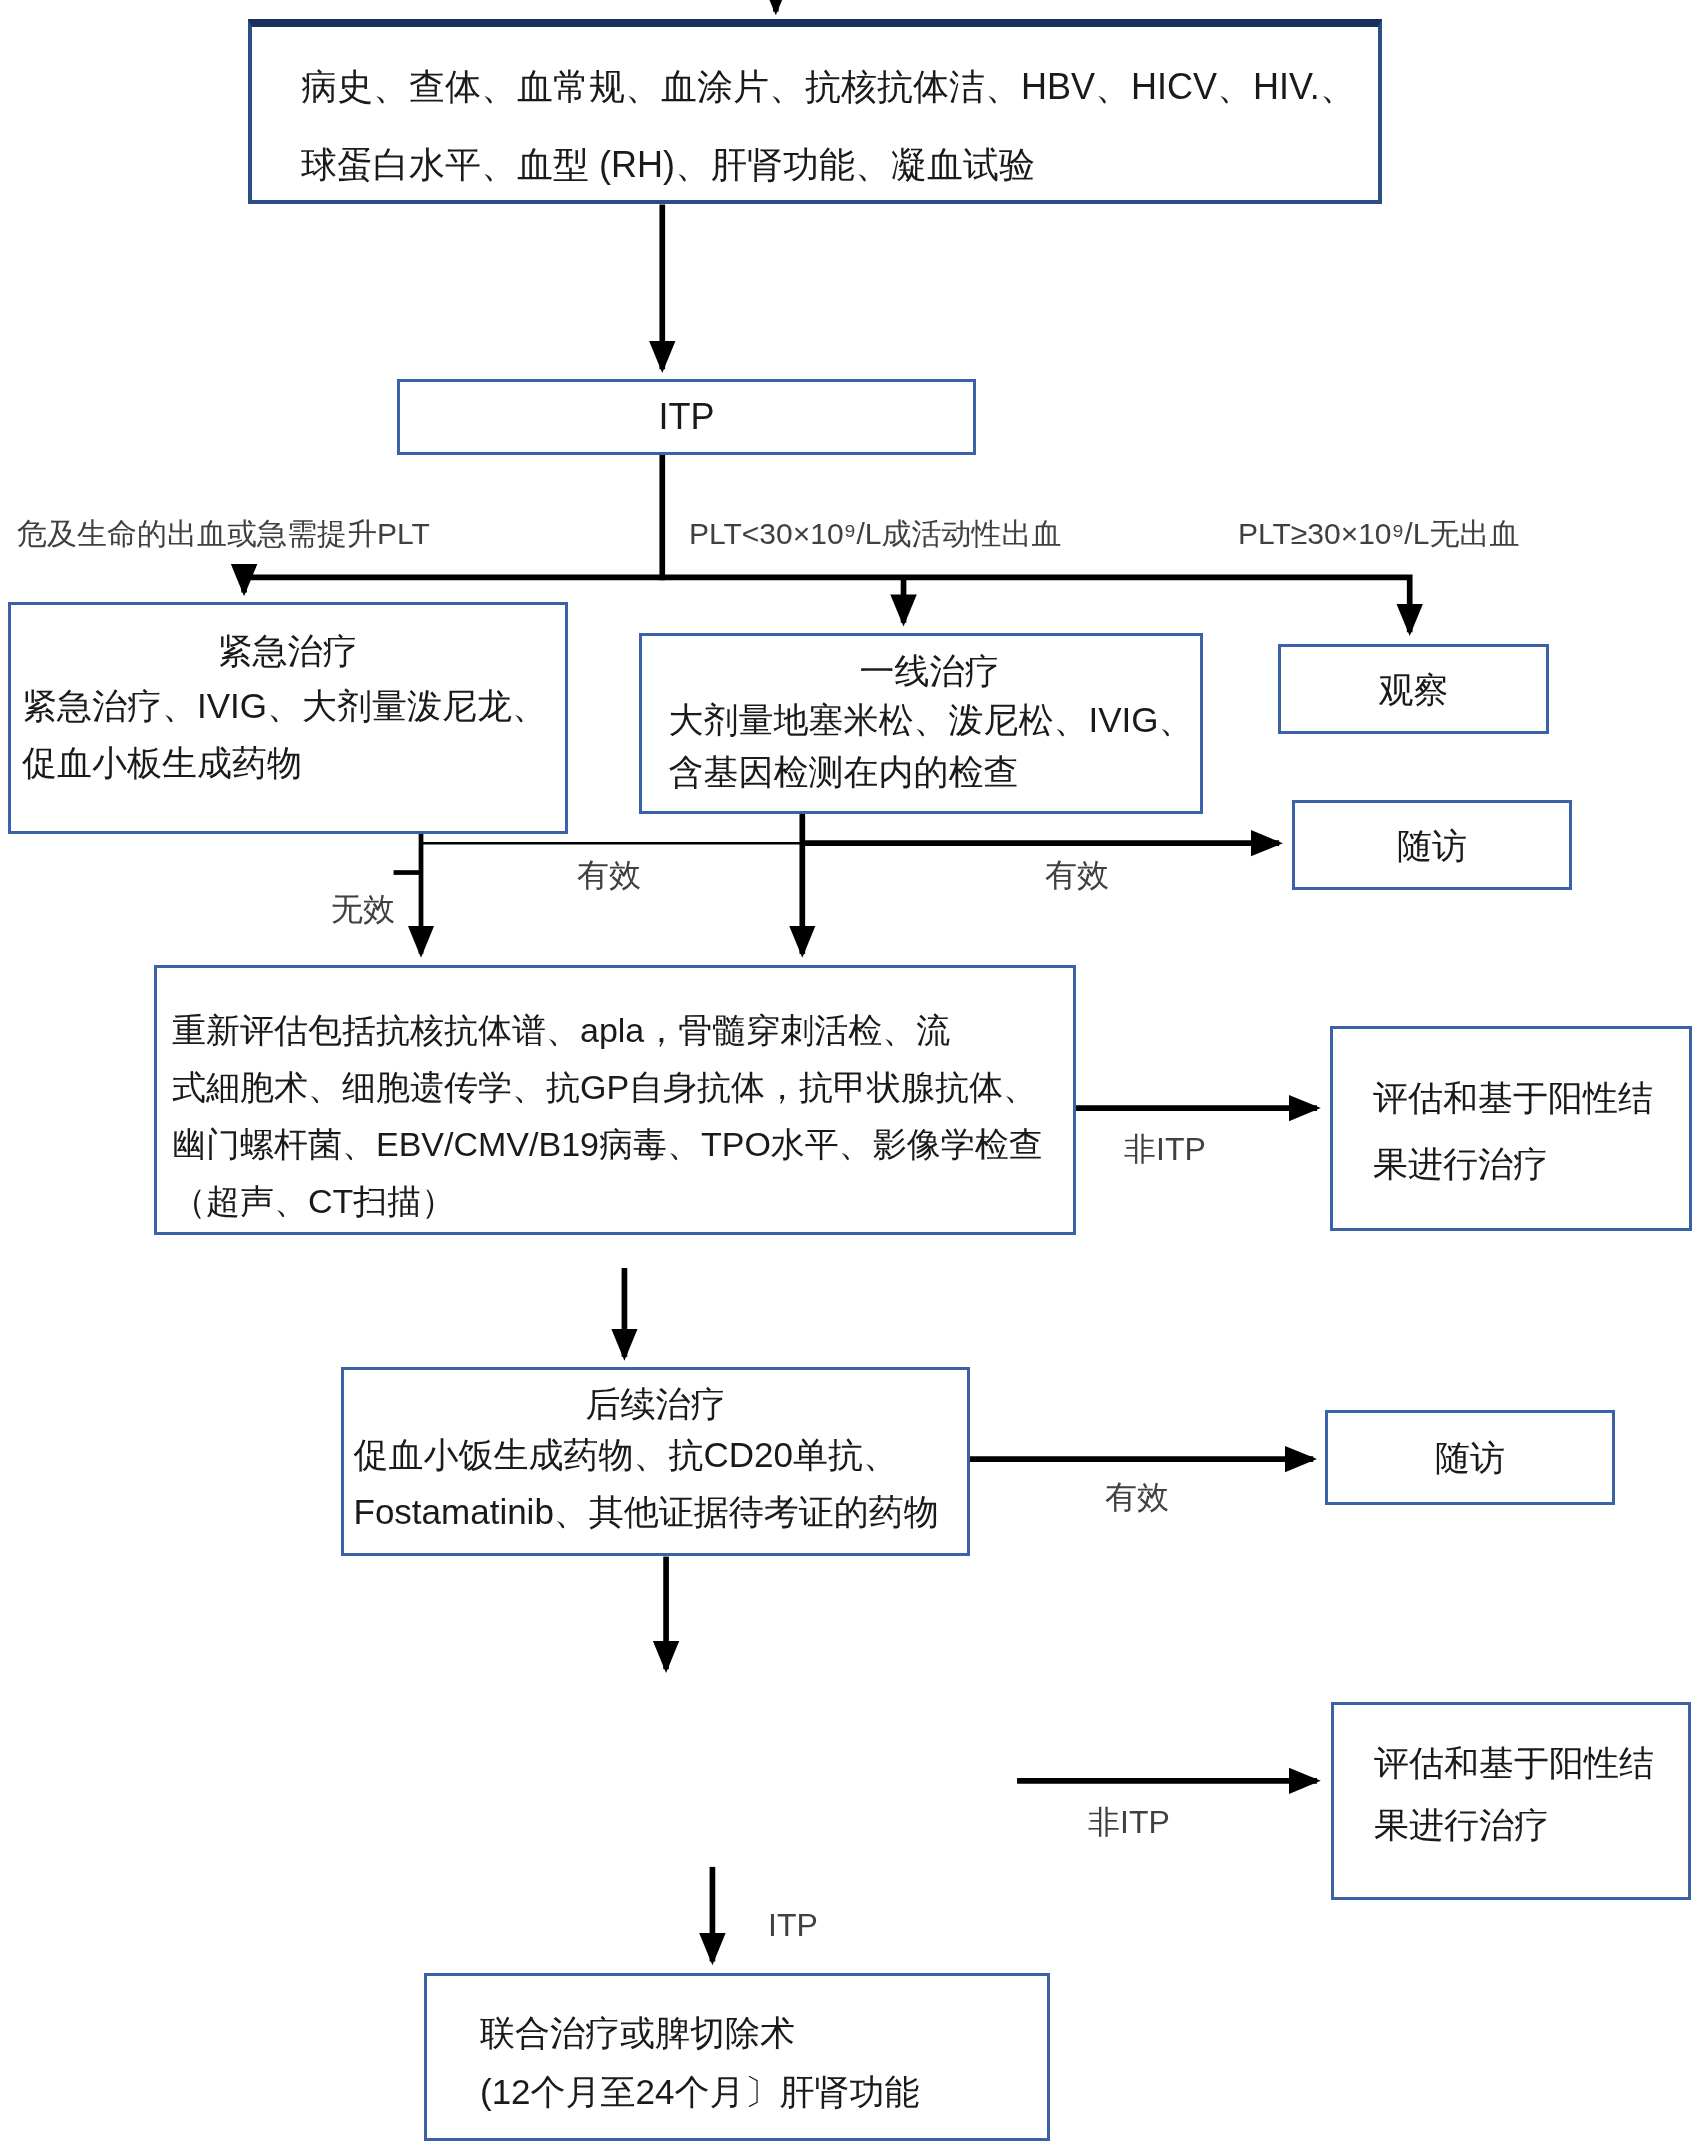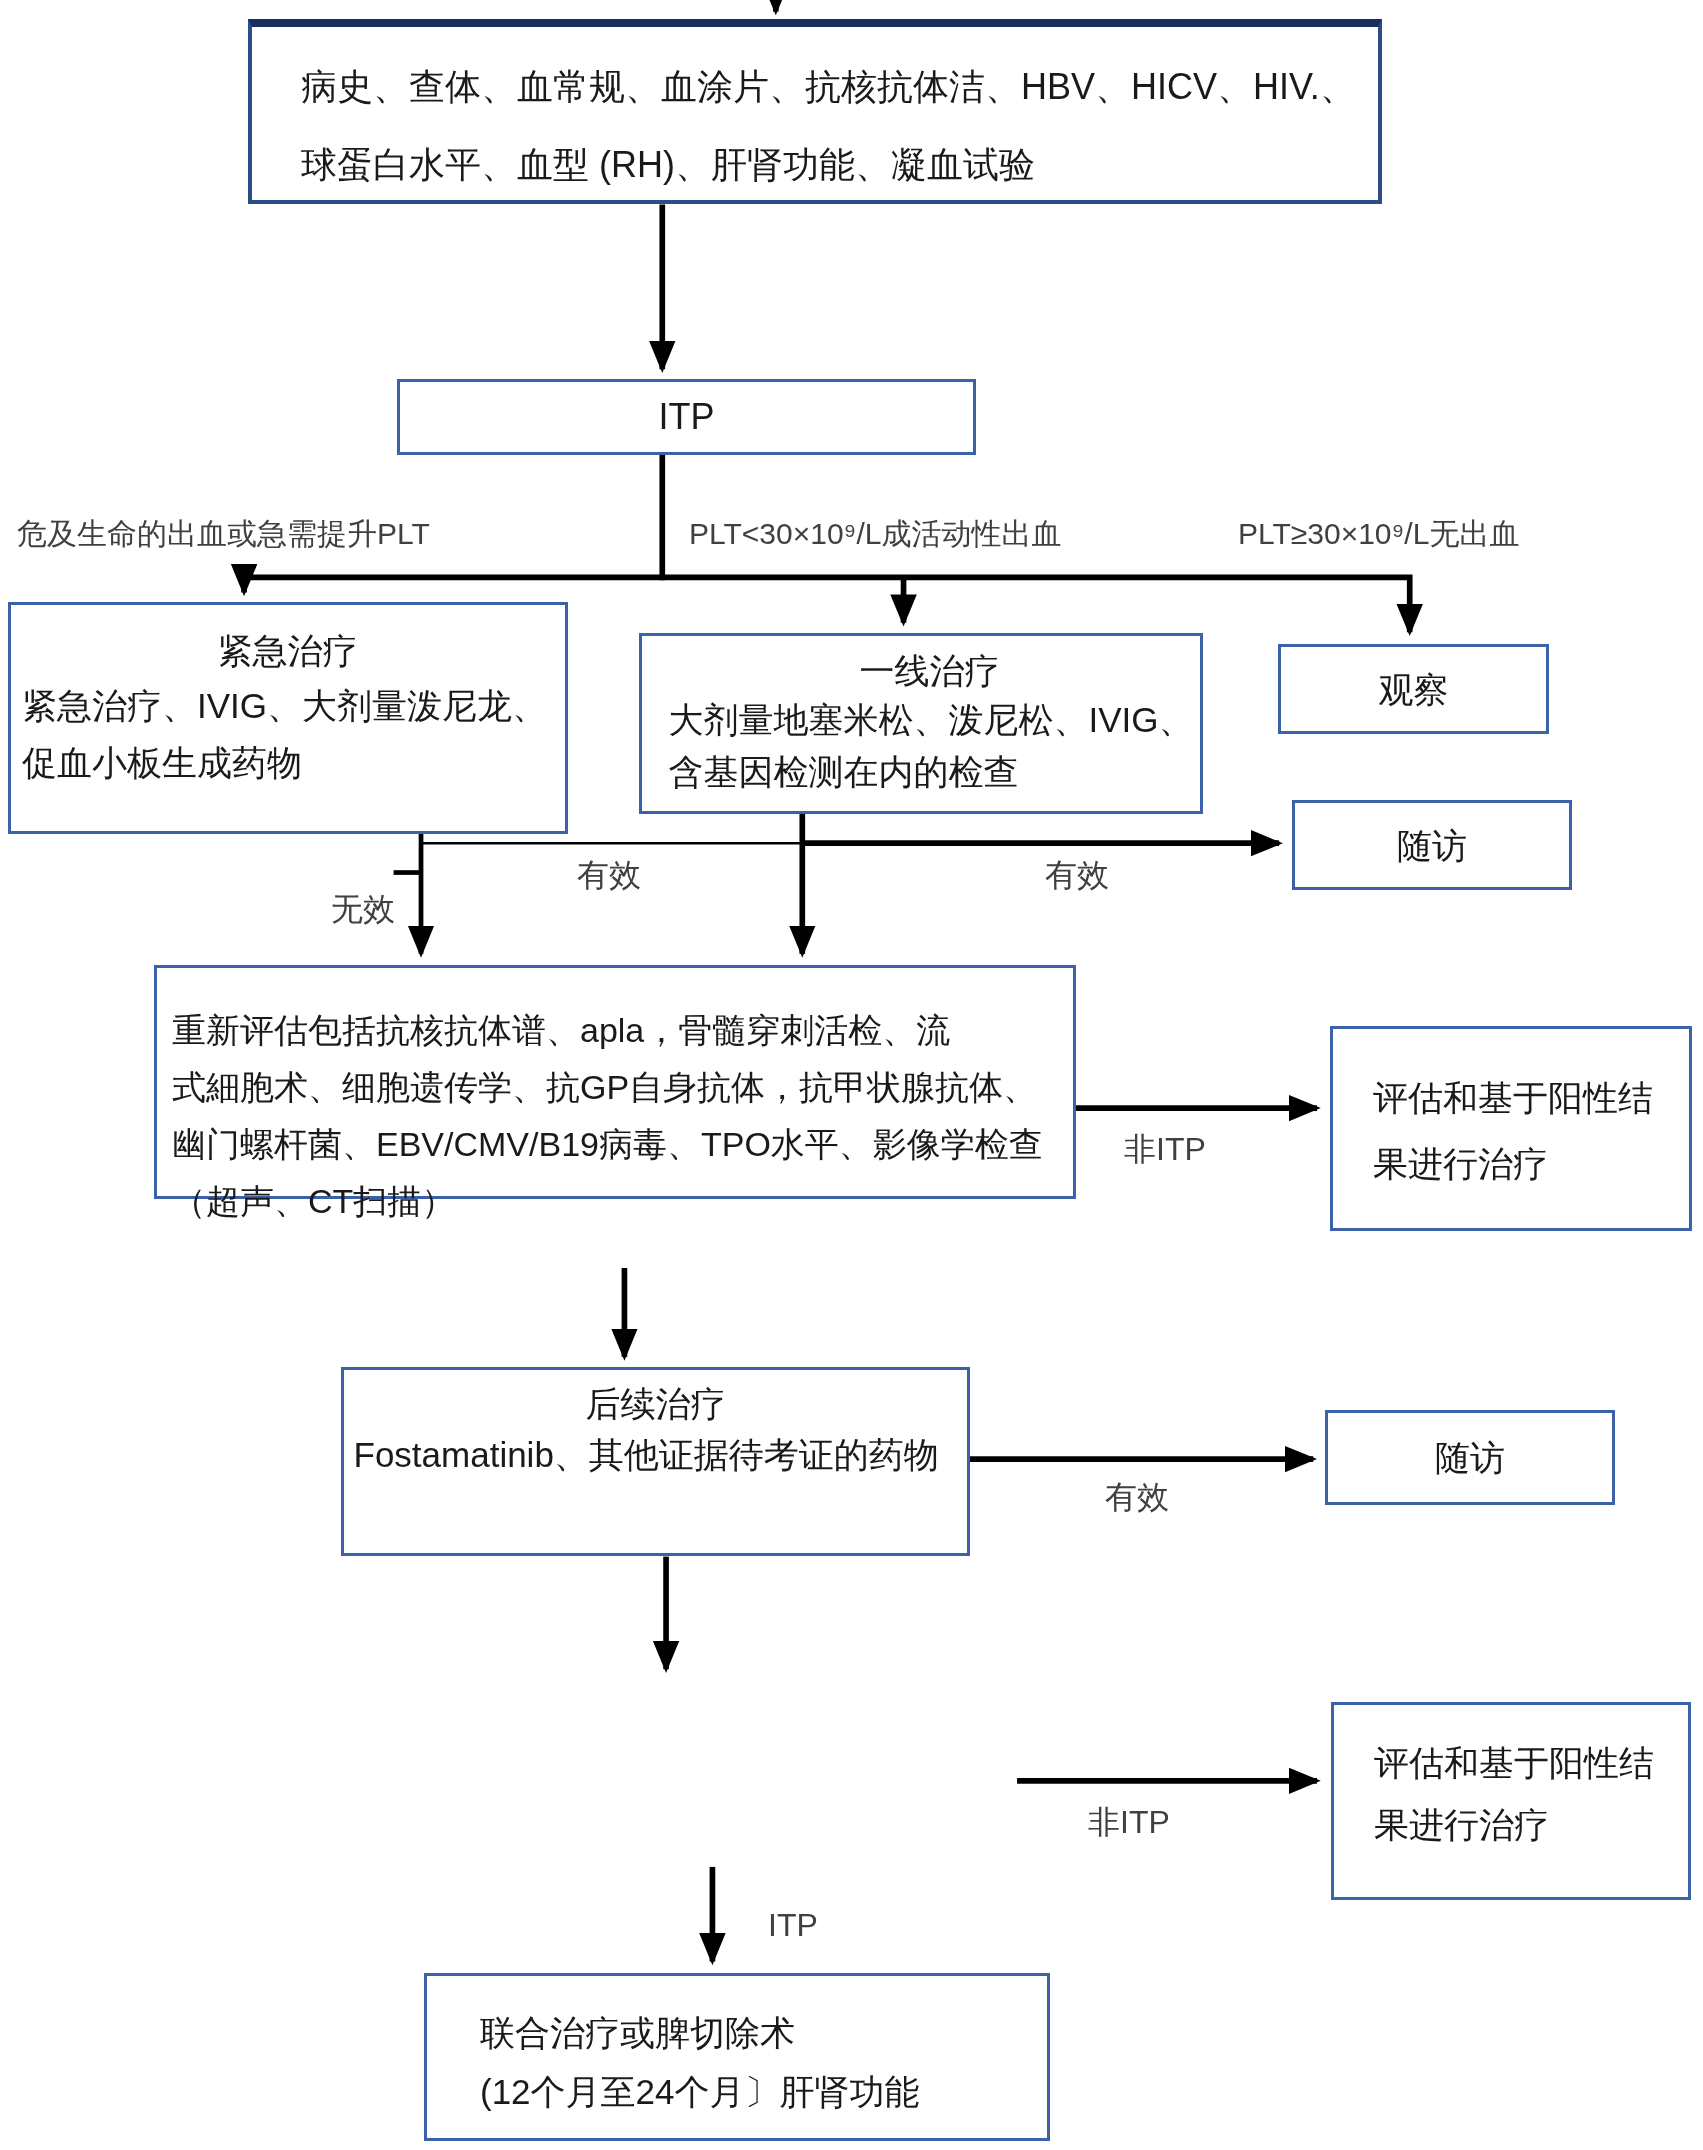--- a/index.html
+++ b/index.html
@@ -53,21 +53,21 @@
   #box-emergency .title { line-height: 53px; }
   #box-emergency .ln { line-height: 57px; }
 
   #box-first-line { left: 639px; top: 633px; width: 564px; height: 181px; padding: 11.4px 9.5px 0 26.5px; }
   #box-first-line .title { line-height: 47px; }
   #box-first-line .ln { line-height: 52px; }
 
   #box-observe { left: 1278px; top: 644px; width: 271px; height: 90px; }
   #box-follow-up-1 { left: 1292px; top: 800px; width: 280px; height: 90px; }
 
-  #box-reassessment { left: 154px; top: 965px; width: 922px; height: 234px; padding: 34px 9.5px 0 15px; font-size: 34px; }
+  #box-reassessment { left: 154px; top: 965px; width: 922px; height: 270px; padding: 34px 9.5px 0 15px; font-size: 34px; }
   #box-reassessment .ln { line-height: 57px; }
 
   #box-treat-positive-1 { left: 1330px; top: 1026px; width: 362px; height: 205px; padding: 36px 9.5px 0 40px; }
   #box-treat-positive-1 .ln { line-height: 66px; }
 
   #box-subsequent { left: 341px; top: 1367px; width: 629px; height: 189px; padding: 11.4px 9.5px 0 9.5px; }
   #box-subsequent .title { line-height: 45px; }
   #box-subsequent .ln { line-height: 57px; }
 
   #box-follow-up-2 { left: 1325px; top: 1410px; width: 290px; height: 95px; }
@@ -155,20 +155,21 @@
     <div class="ln">（超声、CT扫描）</div>
   </div>
 
   <div class="node" id="box-treat-positive-1">
     <div class="ln">评估和基于阳性结</div>
     <div class="ln">果进行治疗</div>
   </div>
 
   <div class="node" id="box-subsequent">
     <div class="title">后续治疗</div>
+    <div class="ln">促血小饭生成药物、抗CD20单抗、</div>
     <div class="ln">Fostamatinib、其他证据待考证的药物</div>
   </div>
 
   <div class="node center-box" id="box-follow-up-2">
     <span>随访</span>
   </div>
 
 
   <div class="node" id="box-treat-positive-2">
     <div class="ln">评估和基于阳性结</div>

